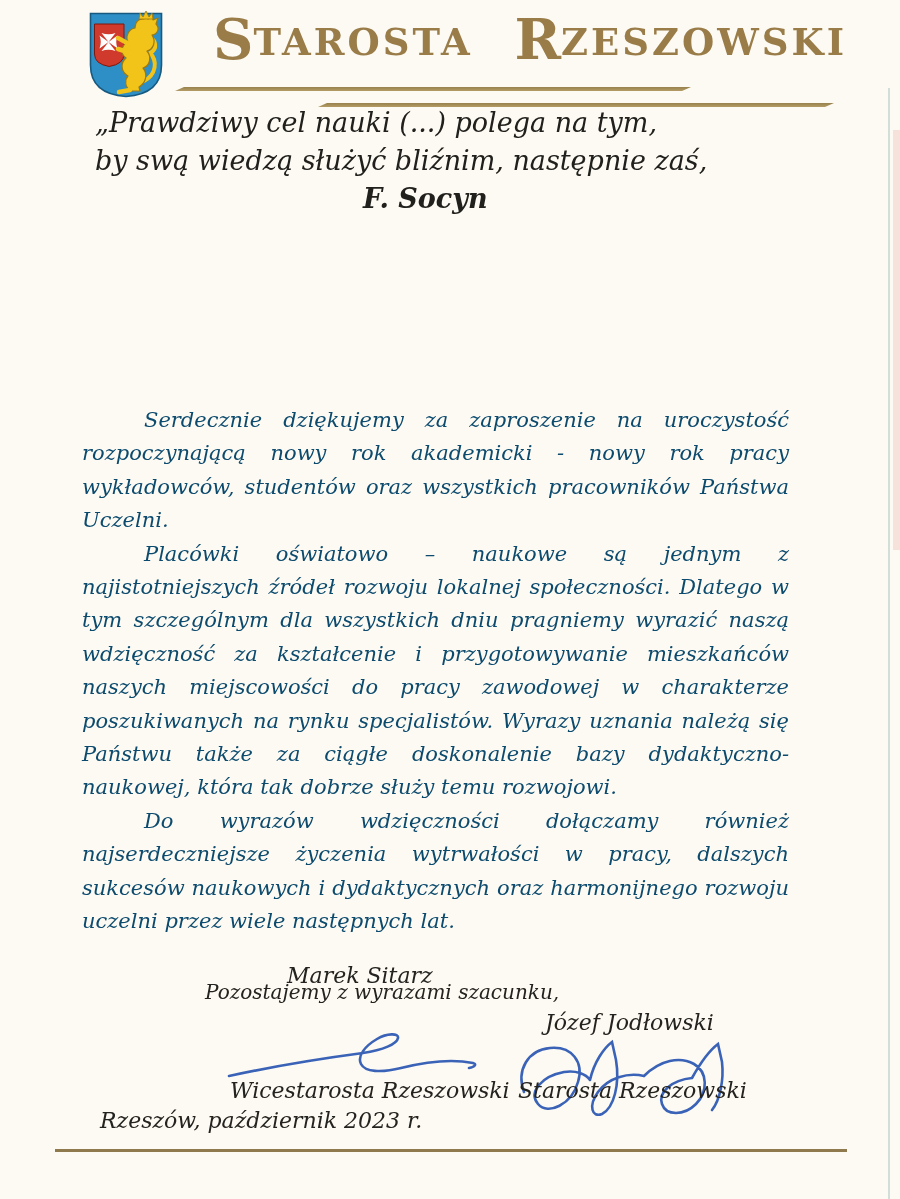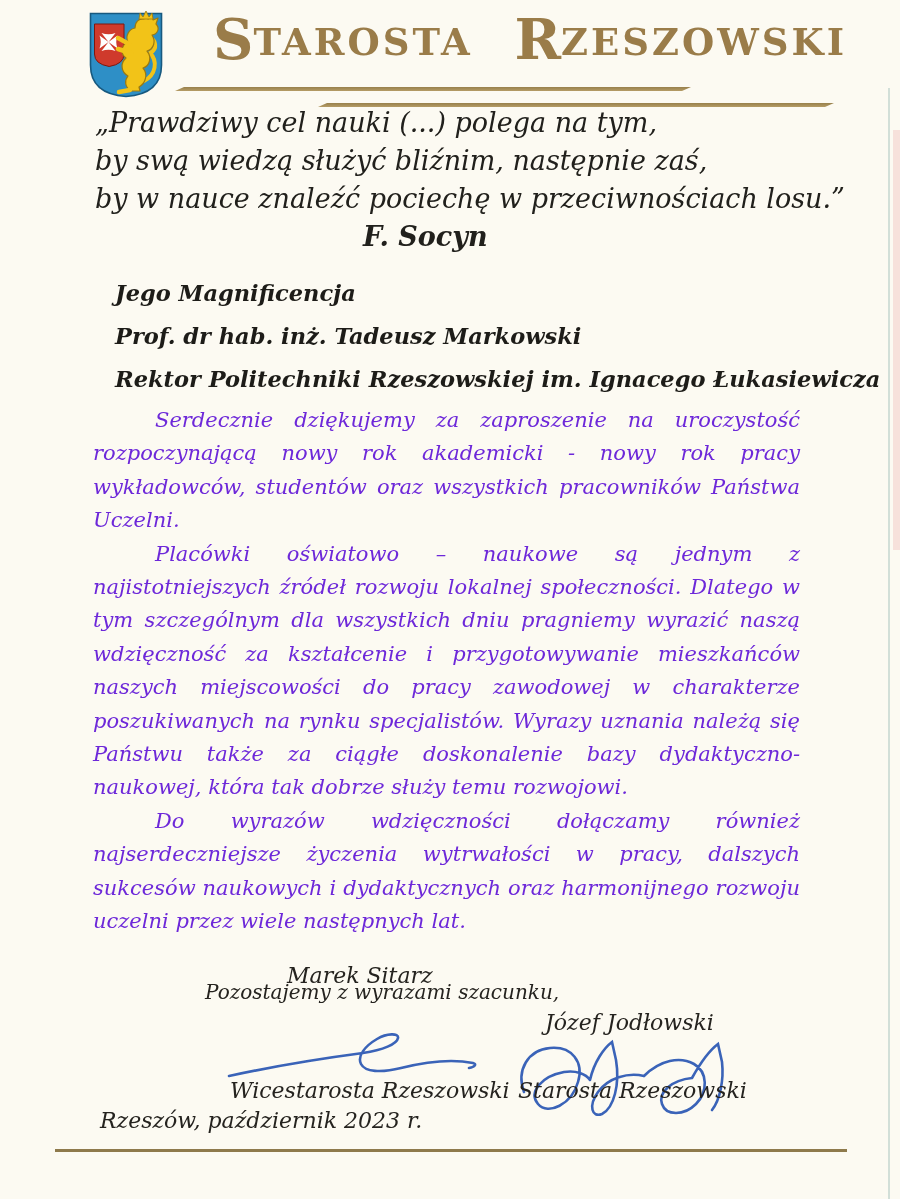--- a/index.html
+++ b/index.html
@@ -31,23 +31,23 @@
            font-style:italic; font-size:27px; color:#21201c; }
   .quote .qline { height:38px; line-height:38px; white-space:nowrap; }
   .quote .attrib { margin-top:4px; padding-left:268px; line-height:30px;font-weight:bold; }
 
   
   .addressee { position:absolute; left:115px; top:272px; width:720px;
                font-style:italic; font-weight:bold; font-size:22.5px; color:#1d1c18; }
   .addressee .aline { height:43px; line-height:43px; white-space:nowrap; }
 
   
-  .body-block { position:absolute; left:93px; top:404px; width:707px;
+  .body-block { position:absolute; left:82px; top:404px; width:707px;
                 font-style:italic; font-size:21px; line-height:33.4px;
-                text-align:justify; color:#6d28d9; }
+                text-align:justify; color:#0c4a6e; }
   .body-block p { margin:0; text-indent:62px; }
 
   
   .salutation { position:absolute; left:205px; top:980px;
                 font-style:italic; font-size:20px; white-space:nowrap; }
   .sig-name  { position:absolute; font-style:italic; font-size:22px; white-space:nowrap; }
   .sig-title { position:absolute; font-style:italic; font-size:22px; white-space:nowrap; }
   .name-left   { left:287px; top:963px; }
   .name-right  { left:545px; top:1010px; }
   .title-left  { left:230px; top:1078px; }
@@ -99,29 +99,23 @@
     <span class="word"><span class="init">S</span><span>TAROSTA</span></span>
     <span class="word"><span class="init">R</span><span>ZESZOWSKI</span></span>
   </div>
 
   <div class="gold-rule rule1"></div>
   <div class="gold-rule rule2"></div>
 
   <div class="quote">
     <div class="qline">„Prawdziwy cel nauki (...) polega na tym,</div>
     <div class="qline">by swą wiedzą służyć bliźnim, następnie zaś,</div>
-    <div class="qline">by w nauce znaleźć pociechę w przeciwnościach losu.”</div>
     <div class="attrib">F. Socyn</div>
   </div>
 
-  <div class="addressee">
-    <div class="aline">Jego Magnificencja</div>
-    <div class="aline">Prof. dr hab. inż. Tadeusz Markowski</div>
-    <div class="aline">Rektor Politechniki Rzeszowskiej im. Ignacego Łukasiewicza</div>
-  </div>
 
   <div class="body-block">
     <p>Serdecznie dziękujemy za zaproszenie na uroczystość rozpoczynającą nowy rok akademicki - nowy rok pracy wykładowców, studentów oraz wszystkich pracowników Państwa Uczelni.</p>
     <p>Placówki oświatowo – naukowe są jednym z najistotniejszych źródeł rozwoju lokalnej społeczności. Dlatego w tym szczególnym dla wszystkich dniu pragniemy wyrazić naszą wdzięczność za kształcenie i przygotowywanie mieszkańców naszych miejscowości do pracy zawodowej w charakterze poszukiwanych na rynku specjalistów. Wyrazy uznania należą się Państwu także za ciągłe doskonalenie bazy dydaktyczno-naukowej, która tak dobrze służy temu rozwojowi.</p>
     <p>Do wyrazów wdzięczności dołączamy również najserdeczniejsze życzenia wytrwałości w pracy, dalszych sukcesów naukowych i dydaktycznych oraz harmonijnego rozwoju uczelni przez wiele następnych lat.</p>
   </div>
 
   <div class="salutation">Pozostajemy z wyrazami szacunku,</div>
 
   <div class="sig-name name-left">Marek Sitarz</div>

